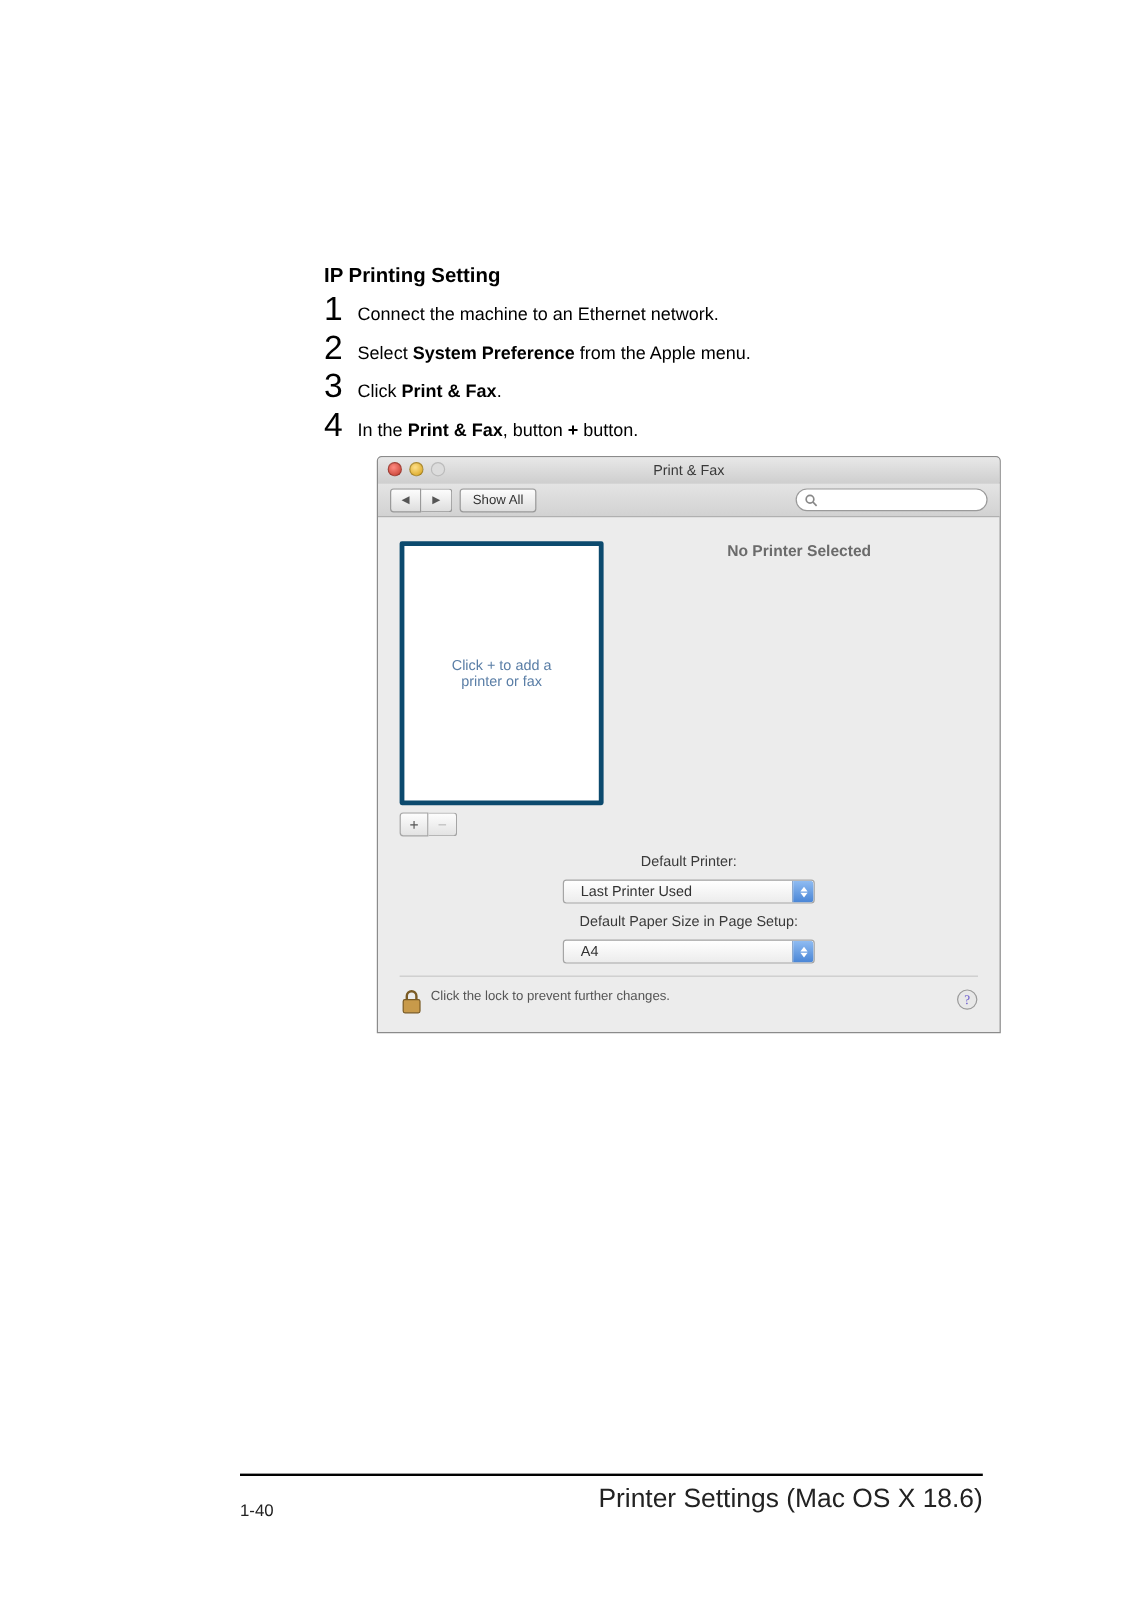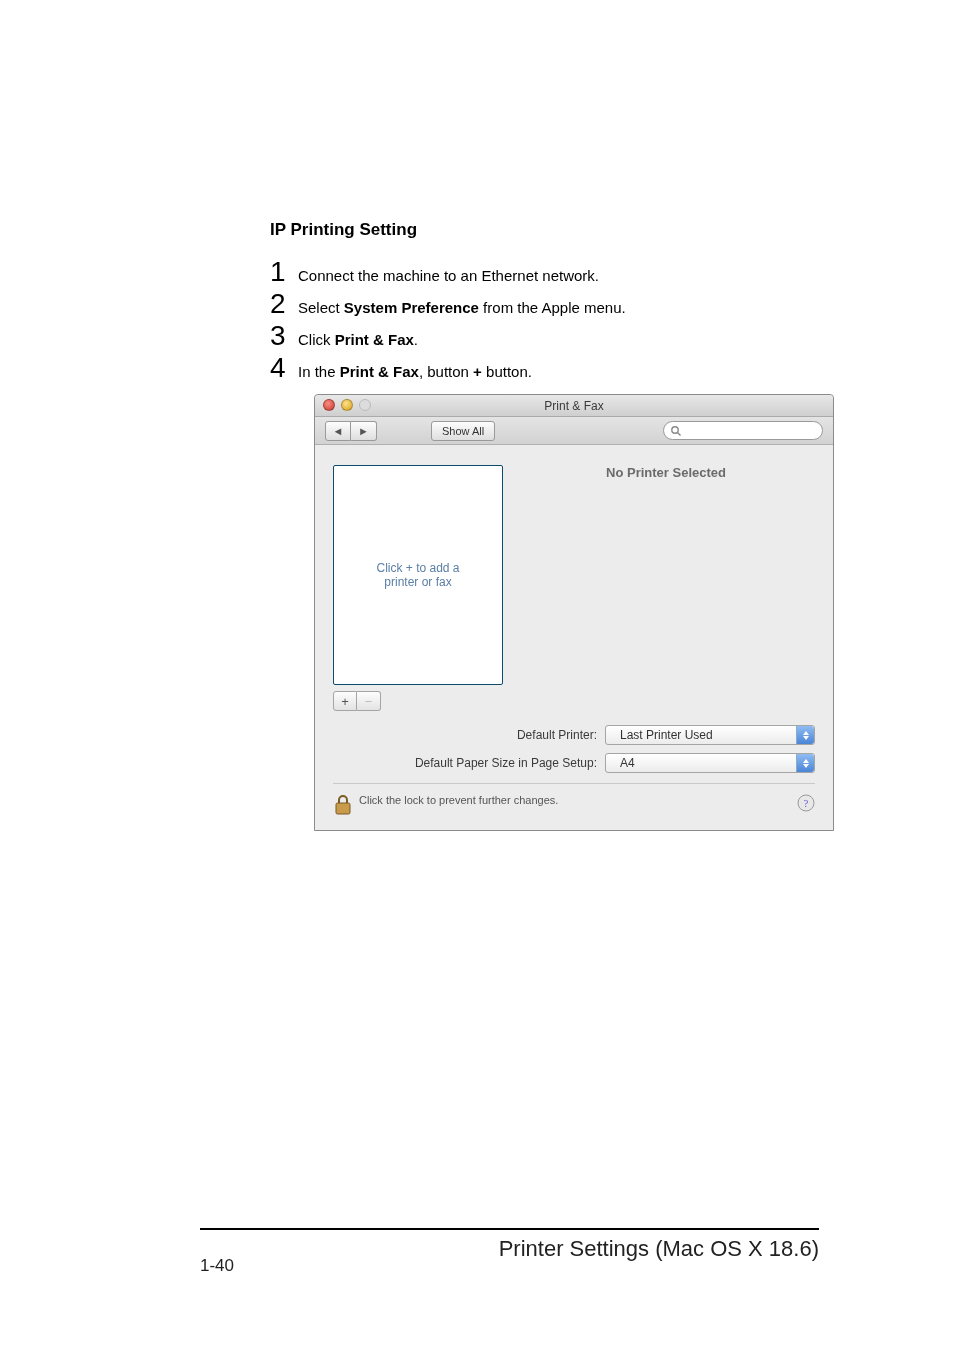--- a/index.html
+++ b/index.html
@@ -1,66 +1,66 @@
 <!DOCTYPE html>
 <html><head>
 <meta charset="utf-8">
 <style>
   * { margin:0; padding:0; box-sizing:border-box; }
   html,body { width:954px; height:1350px; background:#fff; font-family:Arial,Helvetica,sans-serif; }
   .page { width:954px; height:1350px; position:relative; padding:220px 135px 0 270px; }
-  .heading { font-size:17px; font-weight:bold; color:#000; margin-bottom:18px; }
+  .heading { font-size:17px; font-weight:bold; color:#000; margin-bottom:4px; }
   .step { display:flex; align-items:baseline; margin-bottom:4px; }
   .step-num { font-size:28px; line-height:1; font-weight:400; width:28px; text-align:left; font-family:Arial,Helvetica,sans-serif; }
   .step-text { font-size:15px; color:#000; }
   .step-text b { font-weight:bold;text-align:center; }
 
   .window-wrap { margin:12px 0 0 44px; }
   .window { width:520px; border:1px solid #8b8b8b; background:#ececec; border-radius:4px 4px 0 0; font-family:"Lucida Grande","Helvetica Neue",Arial,sans-serif; }
   .titlebar { height:22px; background:linear-gradient(#e8e8e8,#cfcfcf); border-bottom:1px solid #aaa; border-radius:4px 4px 0 0; position:relative; display:flex; align-items:center; }
   .traffic { position:absolute; left:8px; top:4px; display:flex; gap:6px; }
   .tl { width:12px; height:12px; border-radius:50%; border:1px solid rgba(0,0,0,.25); }
   .tl.red { background:radial-gradient(circle at 40% 35%, #ff8b82, #c0392b); }
   .tl.yellow { background:radial-gradient(circle at 40% 35%, #ffe08a, #d4a017); }
   .tl.dim { background:#dcdcdc; border-color:#bbb; }
   .win-title { width:100%; text-align:center; font-size:12px; color:#3a3a3a; }
 
   .toolbar { height:28px; background:linear-gradient(#e4e4e4,#d2d2d2); border-bottom:1px solid #b0b0b0; display:flex; align-items:center; padding:0 10px; gap:6px; }
   .nav-seg { display:flex; }
   .nav-btn { width:26px; height:20px; background:linear-gradient(#fdfdfd,#dedede); border:1px solid #9a9a9a; display:flex; align-items:center; justify-content:center; font-size:11px; color:#555; }
   .nav-btn:first-child { border-radius:3px 0 0 3px; }
   .nav-btn:last-child { border-radius:0 3px 3px 0; border-left:none; }
-  .showall { height:20px; padding:0 10px; background:linear-gradient(#fdfdfd,#dedede); border:1px solid #9a9a9a; border-radius:3px; font-size:11px; color:#333; display:flex; align-items:center;margin-left:48px; }
+  .showall { height:20px; padding:0 10px; background:linear-gradient(#fdfdfd,#dedede); border:1px solid #9a9a9a; border-radius:3px; font-size:11px; color:#333; display:flex; align-items:center; }
   .searchbox { margin-left:auto; width:160px; height:19px; border:1px solid #9a9a9a; border-radius:10px; background:#fff; display:flex; align-items:center; padding-left:6px; }
   .searchbox svg { flex:none; }
 
   .body-area { padding:20px 18px 14px; }
   .printer-row { display:flex; gap:14px; }
-  .printer-list { width:170px; height:220px; border:1px solid #0c4a6e; background:#fff; border-radius:2px; display:flex; align-items:center; justify-content:center; text-align:center; font-size:12px; color:#5a7ea6; }
+  .printer-list { width:170px; height:220px; border:4px solid #0c4a6e; background:#fff; border-radius:2px; display:flex; align-items:center; justify-content:center; text-align:center; font-size:12px; color:#5a7ea6; }
   .printer-detail { flex:1; height:220px; border:0; display:flex; align-items:flex-start; justify-content:center; font-size:13px; color:#6b6b6b; font-weight:bold; }
   .addremove { margin-top:6px; display:flex; }
   .pm-btn { width:24px; height:20px; background:linear-gradient(#fdfdfd,#e3e3e3); border:1px solid #a5a5a5; display:flex; align-items:center; justify-content:center; font-size:13px; color:#555; }
   .pm-btn:first-child { border-radius:3px 0 0 3px; }
   .pm-btn:last-child { border-radius:0 3px 3px 0; border-left:none; color:#bbb; }
 
   .form-rows { margin-top:14px; }
-  .form-row { display:flex; align-items:center; justify-content:flex-end; gap:8px; margin-bottom:8px; }
+  .form-row { display:flex; align-items:center; justify-content:flex-end; gap:8px; margin-bottom:8px;flex-direction:column; }
   .form-label { font-size:12px; color:#3a3a3a; text-align:right; }
   .popup { width:210px; height:20px; border:1px solid #a5a5a5; border-radius:3px; background:linear-gradient(#fff,#ececec); font-size:12px; color:#333; display:flex; align-items:center; padding:0 14px; position:relative; }
   .popup-arrows { position:absolute; right:0; top:0; bottom:0; width:18px; background:linear-gradient(#8fbcf2,#4a86d6); border-left:1px solid #8ca9ce; border-radius:0 3px 3px 0; display:flex; flex-direction:column; align-items:center; justify-content:center; }
   .popup-arrows::before { content:""; width:0; height:0; border-left:3px solid transparent; border-right:3px solid transparent; border-bottom:4px solid #fff; margin-bottom:1px; }
   .popup-arrows::after { content:""; width:0; height:0; border-left:3px solid transparent; border-right:3px solid transparent; border-top:4px solid #fff; }
 
   .lockrow { margin-top:10px; padding-top:10px; border-top:1px solid #c9c9c9; display:flex; align-items:flex-start; gap:6px; }
   .lockrow .lock-icon { width:20px; height:22px; }
   .lock-text { font-size:11px; color:#555; }
   .help-icon { margin-left:auto; width:18px; height:18px; }
 
   .footer-sep { position:absolute; left:200px; right:135px; bottom:120px; height:2px; background:#000; }
-  .footer-left { position:absolute; left:200px; bottom:74px; font-size:17px; color:#222; }
+  .footer-left { position:absolute; left:200px; bottom:84px; font-size:14px; color:#222; }
   .footer-right { position:absolute; right:135px; bottom:88px; font-size:22px; color:#222; }
 </style>
 </head>
 <body>
 
 <div class="page">
 
   <div class="heading">IP Printing Setting</div>
 
   <div class="step">

